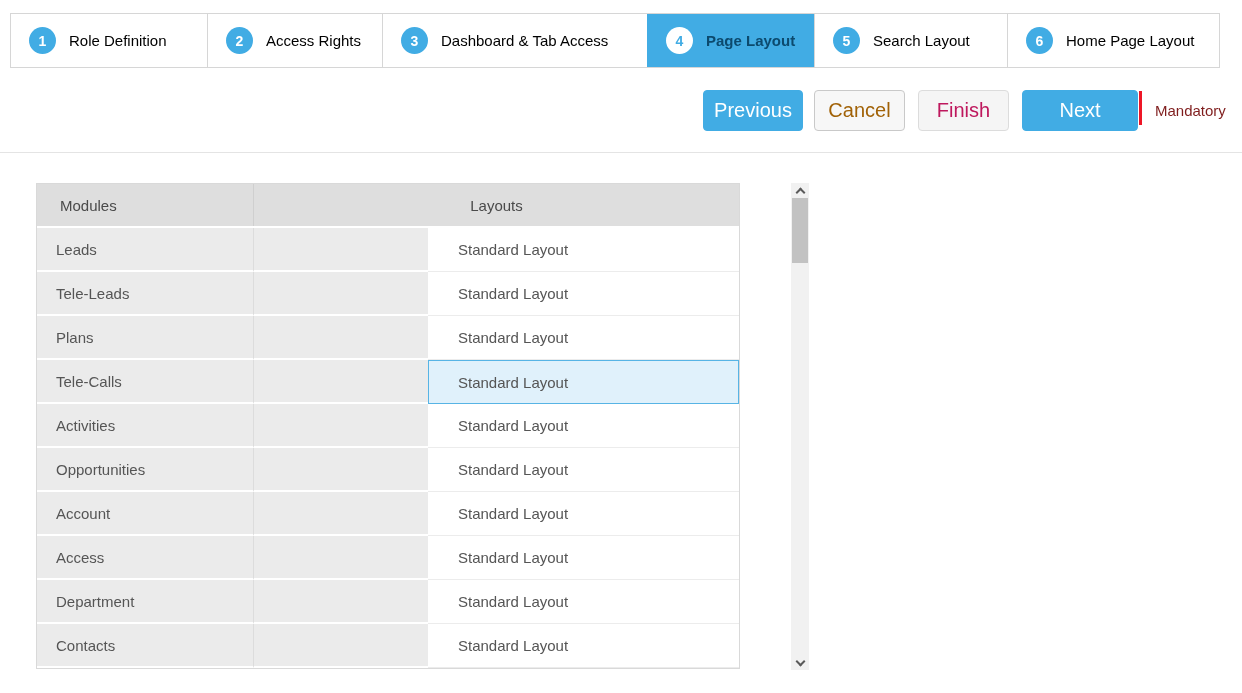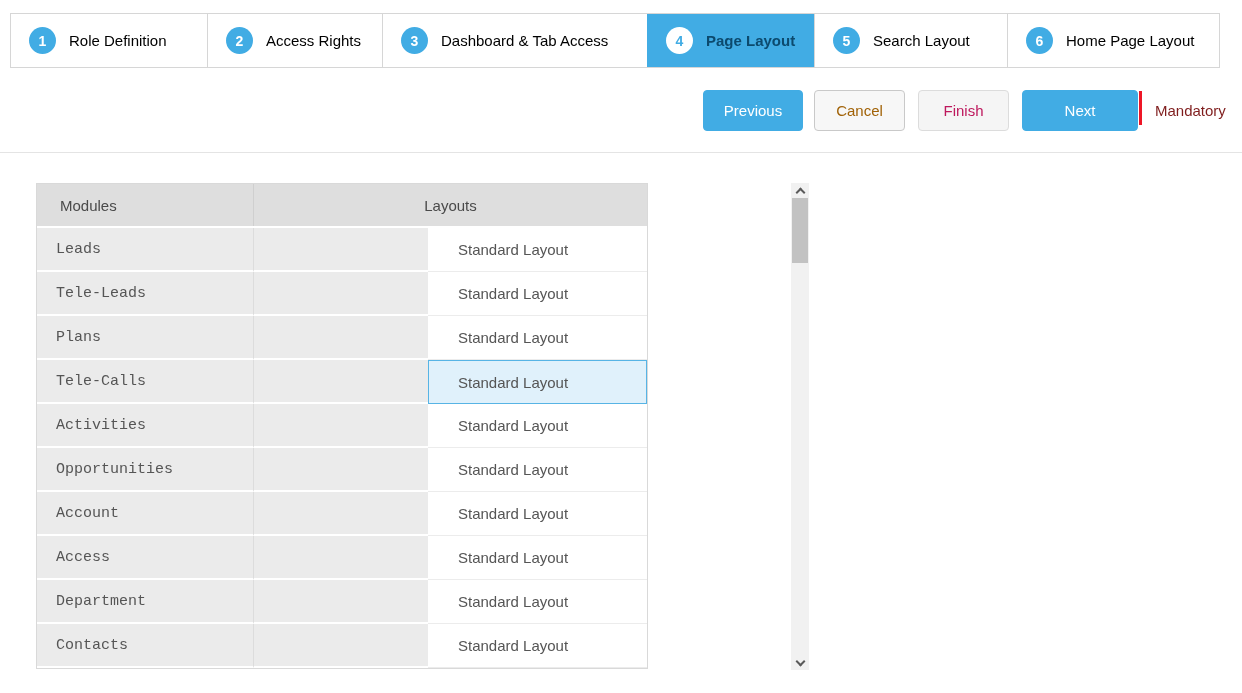--- a/index.html
+++ b/index.html
@@ -21,48 +21,48 @@
   .badge { width:27px; height:27px; border-radius:50%; background:#41ace4;
     color:#fff; font-size:14px; font-weight:bold; display:flex;
     align-items:center; justify-content:center; flex:0 0 27px; }
   .tab-label { font-size:15px; color:#000000; white-space:nowrap; }
   .tab.active { background:#41ace4; border-left-color:#41ace4; }
   .tab.active .badge { background:#ffffff; color:#41ace4; }
   .tab.active .tab-label { color:#0c4a6e; font-weight:bold; }
 
   
   .btn { position:absolute; top:90px; height:41px; border-radius:4px;
-    font-size:15px; font-family:inherit; cursor:pointer; border:1px solid transparent; }
+    font-size:20px; font-family:inherit; cursor:pointer; border:1px solid transparent; }
   .btn-primary { background:#41ace4; color:#ffffff; border-color:#41ace4; }
   .btn-previous { left:703px; width:100px; }
   .btn-cancel { left:814px; width:91px; background:#f7f7f7; color:#a16207;
     border-color:#c9c9c9; }
   .btn-finish { left:918px; width:91px; background:#f5f5f5; color:#be185d;
     border-color:#dcdcdc; cursor:default; }
   .btn-next { left:1022px; width:116px; }
   .mandatory-bar { position:absolute; left:1139px; top:91px; width:3px;
     height:34px; background:#ee1626; }
   .mandatory-label { position:absolute; left:1155px; top:102px; font-size:15px;
     color:#7f1d1d; }
 
   .page-divider { position:absolute; left:0; top:152px; width:1242px;
     height:1px; background:#e4e4e4; }
 
   
-  .layout-table { position:absolute; left:36px; top:183px; width:612px;
+  .layout-table { position:absolute; left:36px; top:183px; width:704px;
     border:1px solid #d9d9d9; background:#fff; }
   .thead { display:flex; height:44px; background:#dedede;
     border-bottom:2px solid #ffffff; }
   .th { display:flex; align-items:center; font-size:15px; color:#4a4a4a; }
   .th-modules { width:217px; padding-left:23px; border-right:1px solid #cfcfcf; }
   .th-layouts { flex:1; justify-content:center; }
   .row { display:flex; height:44px; }
   .cell { display:flex; align-items:center; font-size:15px; color:#555555; }
   .cell.module { width:217px; background:#ebebeb; padding-left:19px;
-    border-right:1px solid #dcdcdc; border-bottom:2px solid #ffffff;font-family:Liberation Mono, monospace; }
+    border-right:1px solid #dcdcdc; border-bottom:2px solid #ffffff; }
   .cell.middle { width:174px; background:#ebebeb; border-bottom:2px solid #ffffff; }
   .cell.layout { flex:1; background:#ffffff; padding-left:30px;
     border-bottom:1px solid #ececec; cursor:pointer; }
   .cell.layout.selected { background:#e0f1fb; border:1px solid #57b4e5;
     padding-left:29px; }
 
   
   .scrollbar { position:absolute; left:791px; top:183px; width:18px;
     height:487px; background:#f1f1f1; }
   .scroll-thumb { position:absolute; left:1px; top:15px; width:16px;

